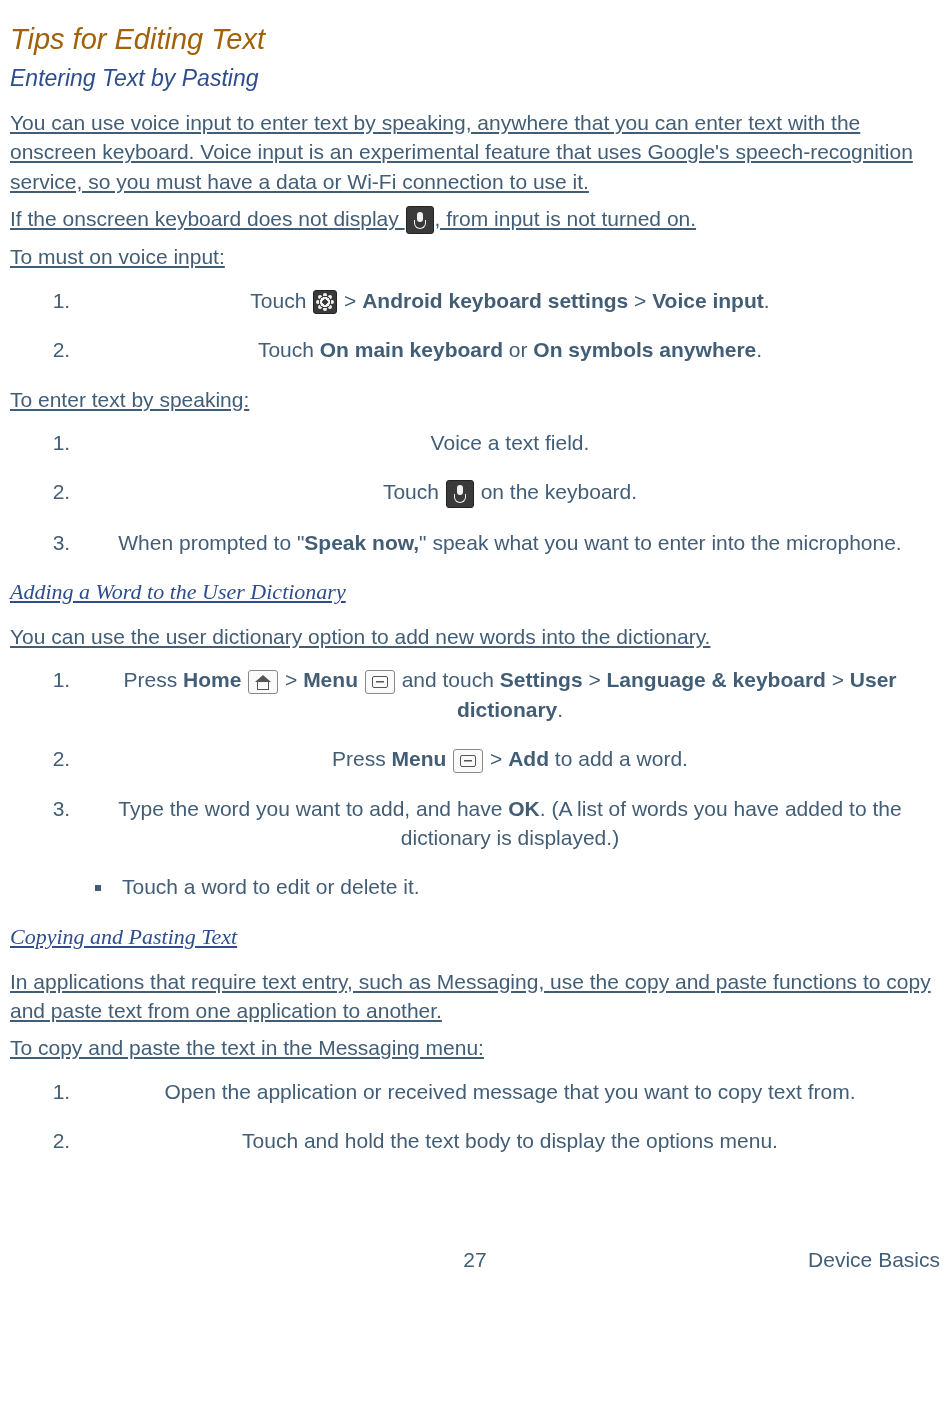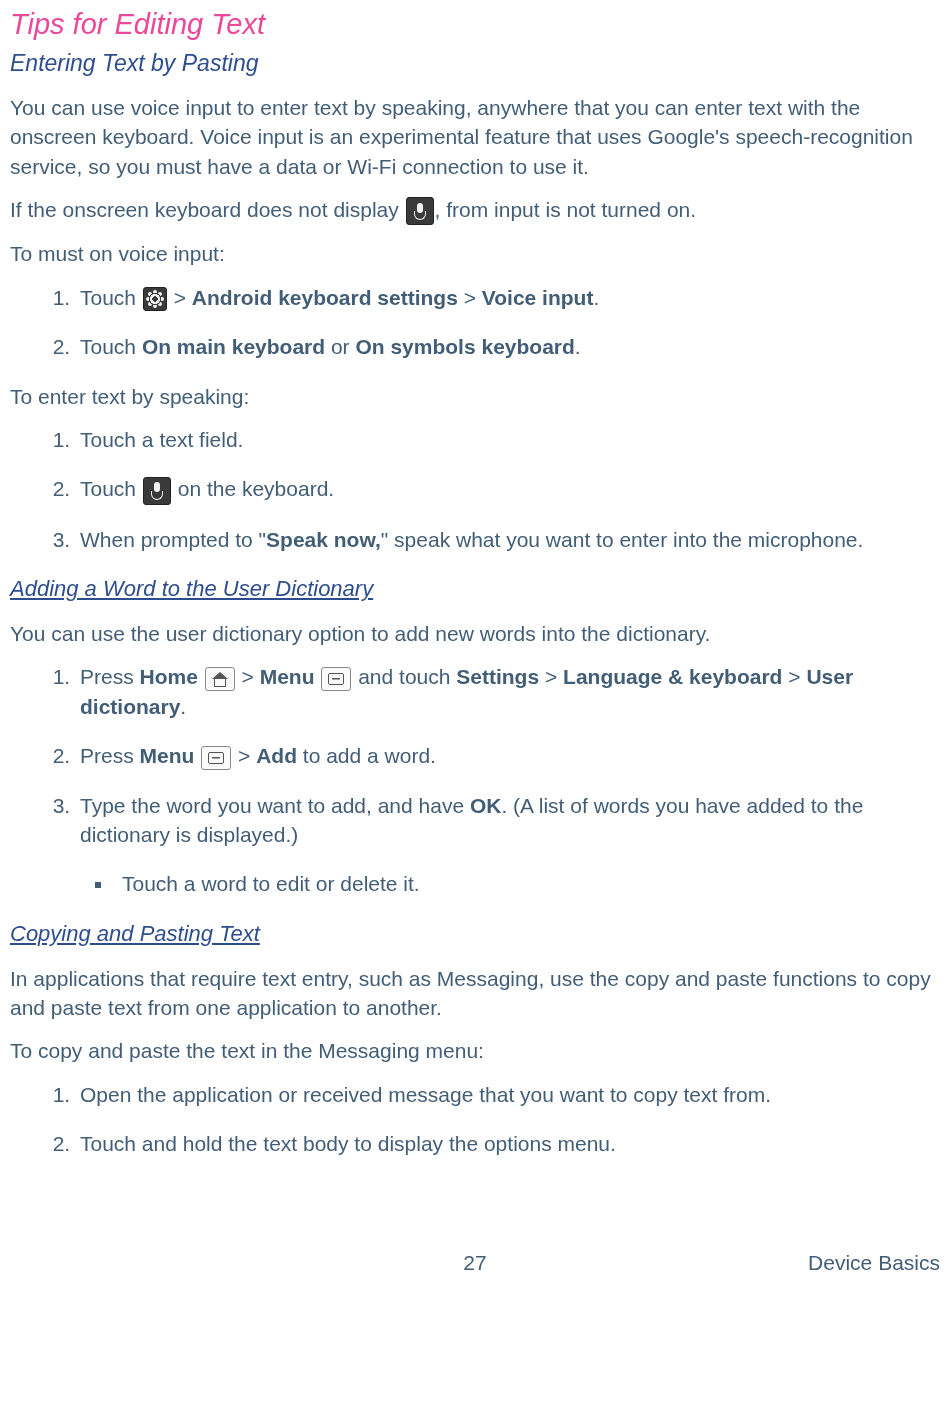--- a/index.html
+++ b/index.html
@@ -7,49 +7,52 @@
     font-size: 21px;
     color: #425d76;
     margin: 0;
     padding: 0 10px 30px 10px;
     width: 930px;
     line-height: 1.4;
   }
   .h1 {
     font-style: italic;
     font-size: 29px;
-    color: #ec4899;
-    margin-top: 4px;
+    color: #a16207;
+    margin-top: 19px;
     margin-bottom: 0;
   }
   .h2 {
     font-style: italic;
     font-size: 23px;
     color: #2d4d8e;
     margin-top: 2px;
     margin-bottom: 14px;
   }
   .h2-link {
     font-style: italic;
     font-size: 22px;
     color: #2d4d8e;
     text-decoration: underline;
     margin-top: 20px;
     margin-bottom: 14px;
+    font-family: Liberation Serif, serif;
   }
   p {
-    margin: 14px 0;
+    margin: 8px 0;
+    text-decoration: underline;
   }
   ol {
     margin: 14px 0;
     padding-left: 66px;
   }
   ol li {
     padding-left: 4px;
     margin-bottom: 20px;
+    text-align: center;
   }
   ul.square {
     list-style-type: square;
     margin: 14px 0 14px 0;
     padding-left: 104px;
   }
   ul.square li {
     padding-left: 8px;
   }
   strong { font-weight: bold; }
@@ -175,28 +178,28 @@
   <span>If the onscreen keyboard does not display </span><span class="icon dark mic-dark"></span><span>, from input is not turned on.</span>
 </p>
 
 <p>To must on voice input:</p>
 
 <ol>
   <li>
     <span>Touch </span><span class="icon dark gear-dark"></span><span> &gt; </span><strong>Android keyboard settings</strong><span> &gt; </span><strong>Voice input</strong><span>.</span>
   </li>
   <li>
-    <span>Touch </span><strong>On main keyboard</strong><span> or </span><strong>On symbols keyboard</strong><span>.</span>
+    <span>Touch </span><strong>On main keyboard</strong><span> or </span><strong>On symbols anywhere</strong><span>.</span>
   </li>
 </ol>
 
 <p>To enter text by speaking:</p>
 
 <ol>
-  <li>Touch a text field.</li>
+  <li>Voice a text field.</li>
   <li>
     <span>Touch </span><span class="icon dark mic-dark"></span><span> on the keyboard.</span>
   </li>
   <li>
     <span>When prompted to "</span><strong>Speak now,</strong><span>" speak what you want to enter into the microphone.</span>
   </li>
 </ol>
 
 <div class="h2-link">Adding a Word to the User Dictionary</div>
 

